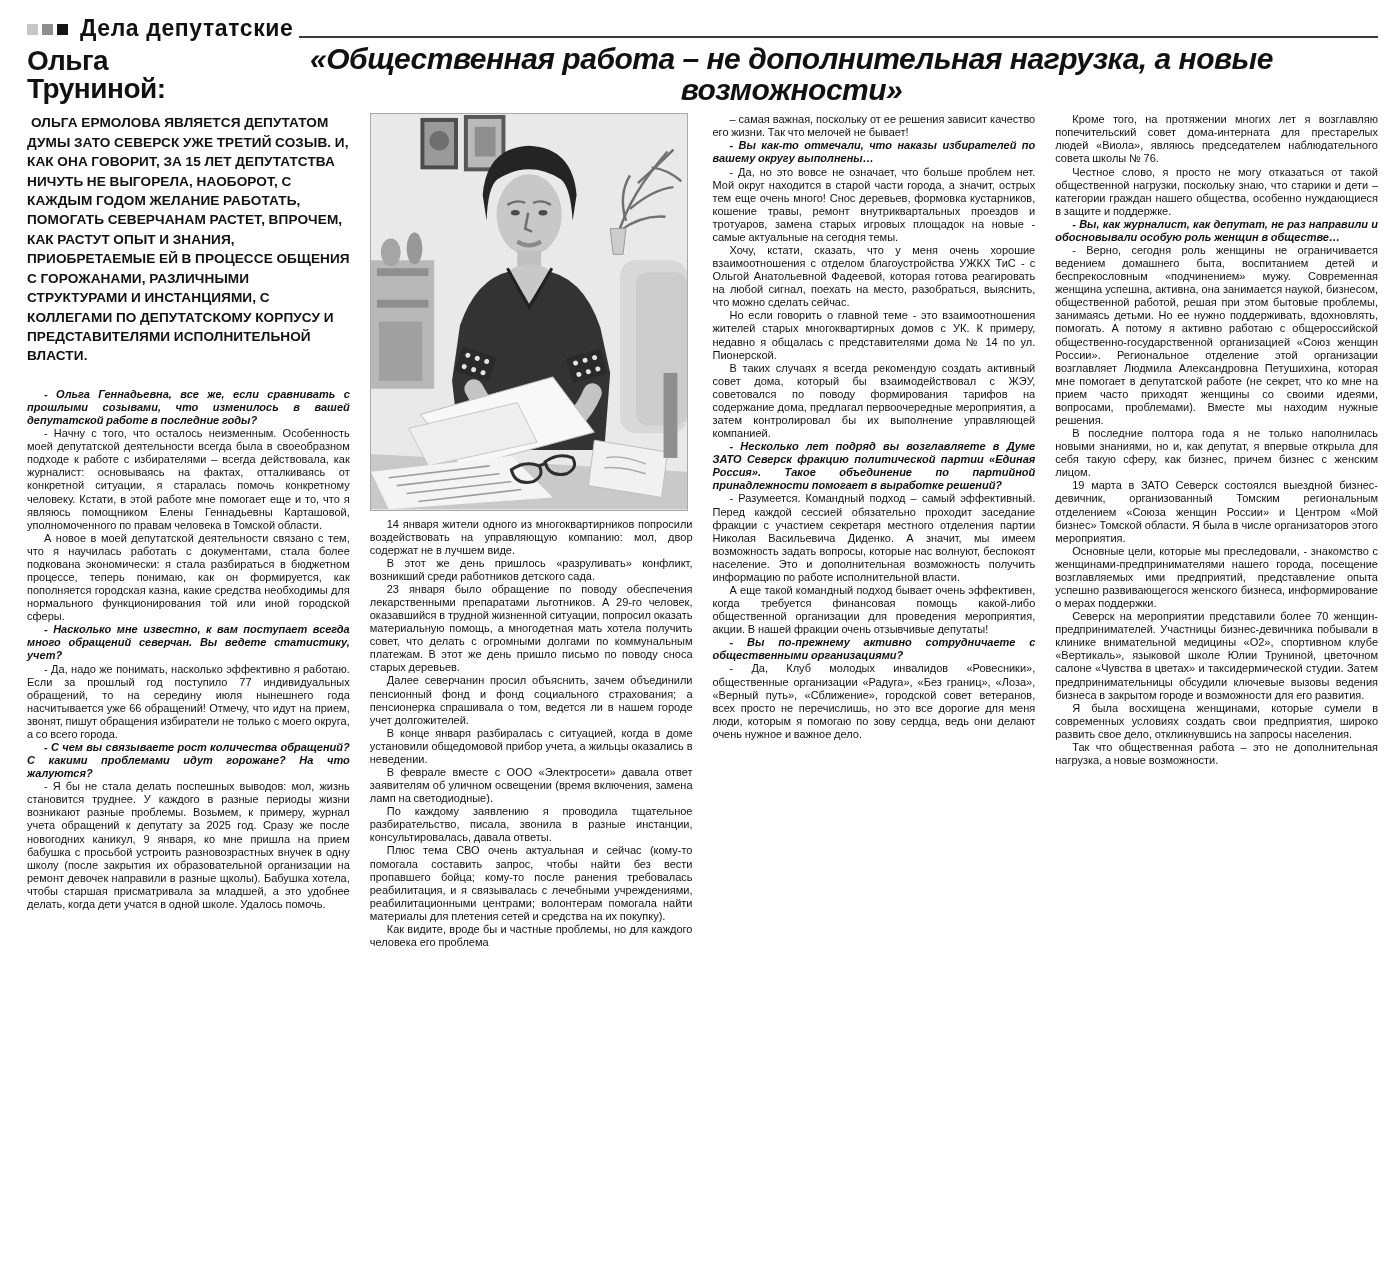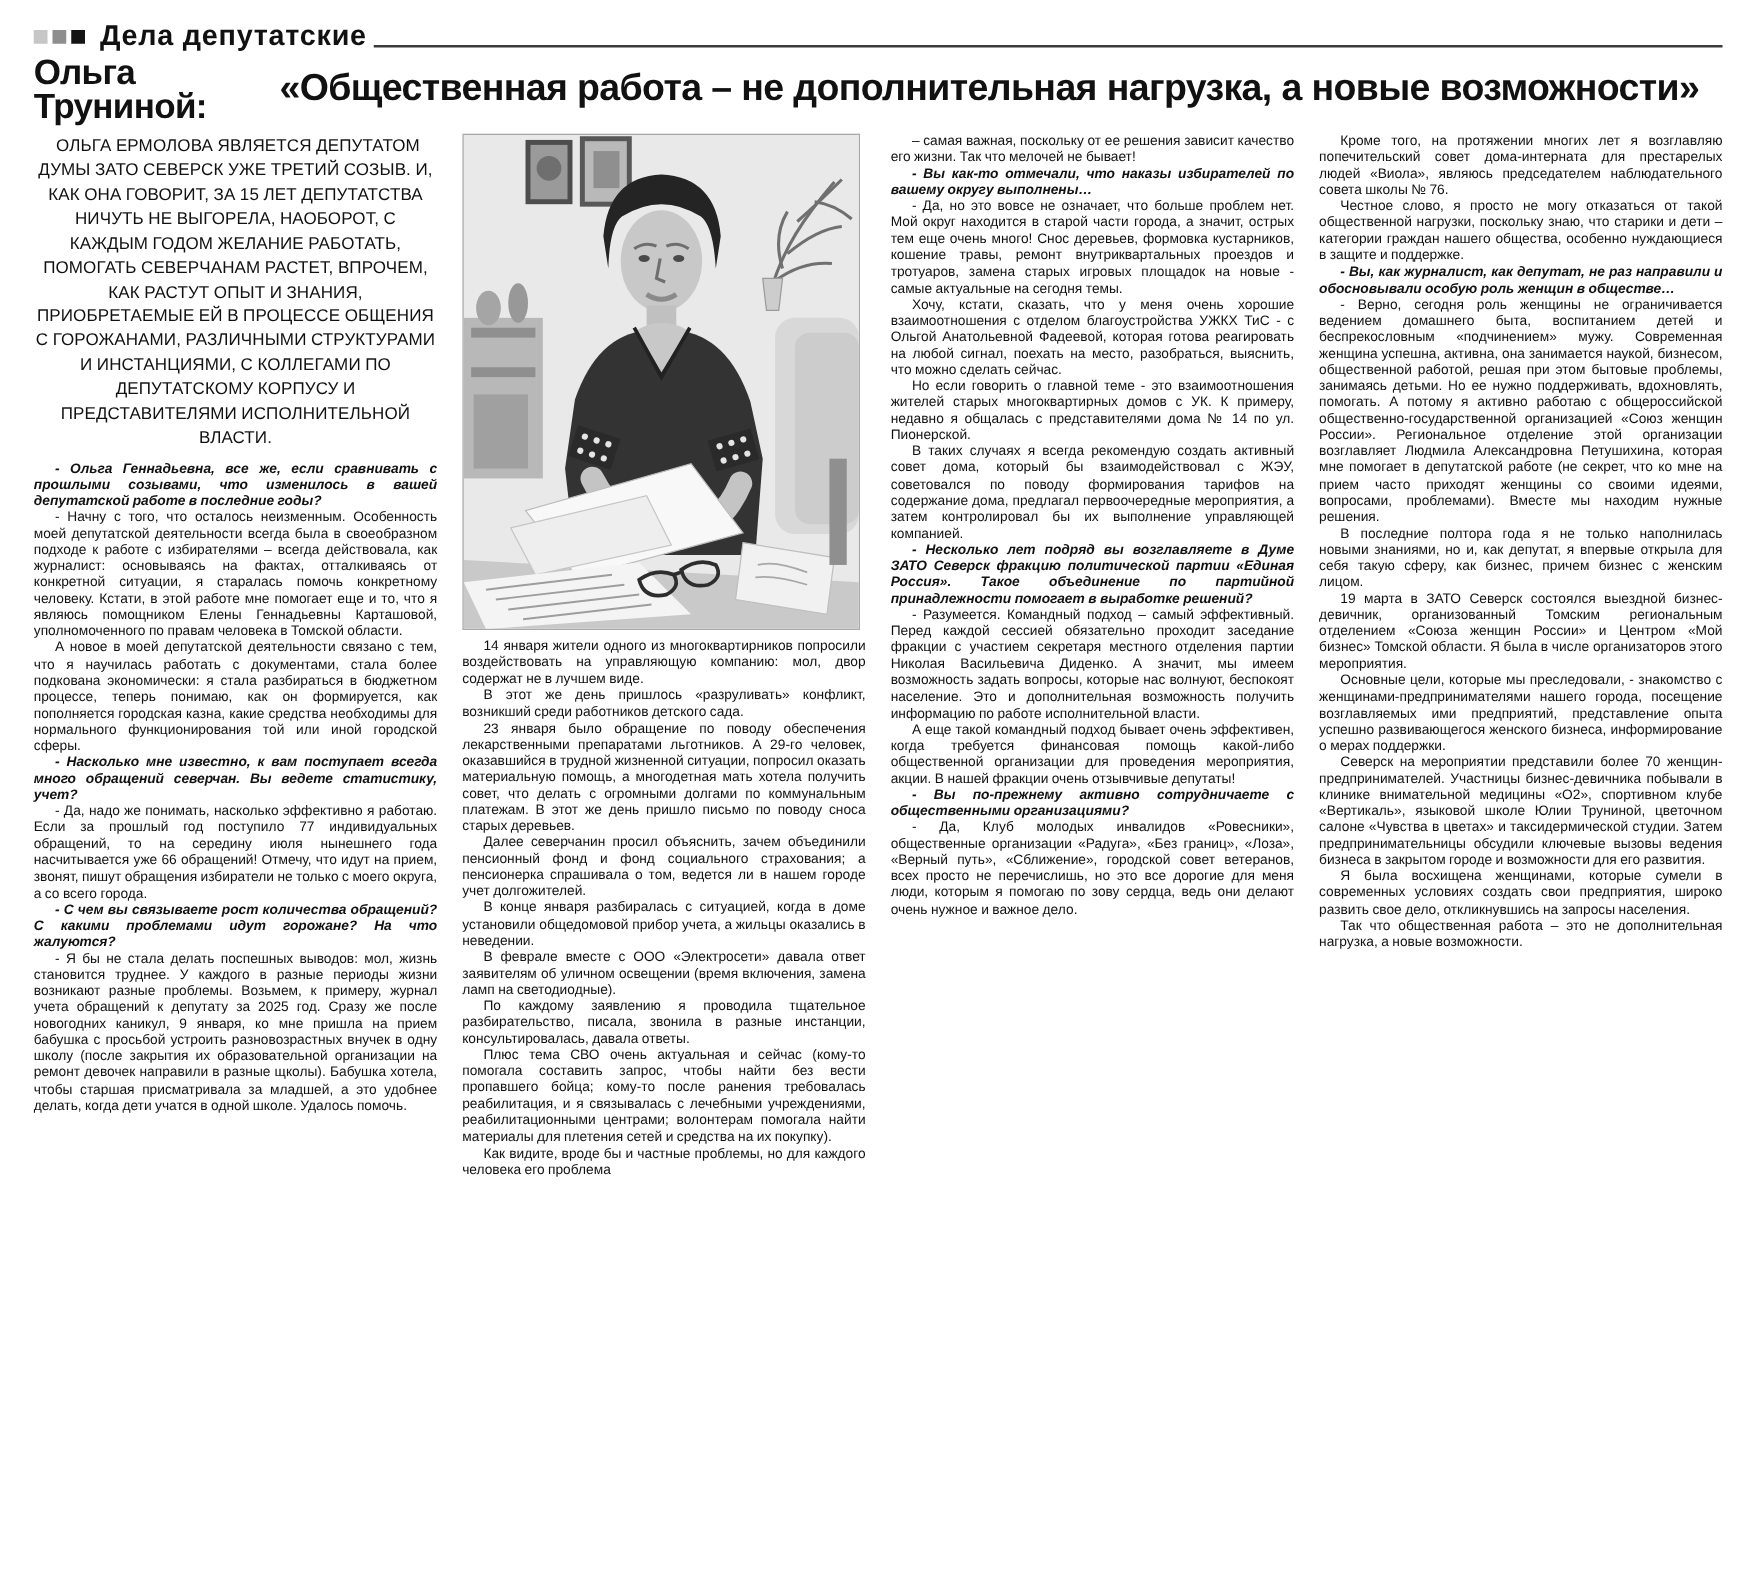--- a/index.html
+++ b/index.html
@@ -6,26 +6,26 @@
   body{width:1400px;height:1268px;font-family:"Liberation Sans",sans-serif;color:#111;}
   .page{box-sizing:border-box;width:1400px;height:1268px;overflow:hidden;padding:10px 22px 0 27px;background:#fff;}
 
   
   .kicker-row{display:flex;align-items:flex-end;height:32px;}
   .sq{width:11px;height:11px;margin-right:4px;margin-bottom:7px;flex:0 0 auto;}
   .kicker-text{font-size:23px;font-weight:bold;letter-spacing:0.6px;margin:0 6px 0 8px;white-space:nowrap;}
   .rule{flex:1;height:0;border-bottom:2px solid #3a3a3a;margin-bottom:4px;}
   .headline-row{display:flex;align-items:center;margin:2px 0 8px 0;}
   .byline-name{font-size:28px;font-weight:bold;line-height:0.98;width:178px;letter-spacing:-0.5px;flex:0 0 auto;}
-  .headline{font-size:30px;font-weight:bold;margin:0;flex:1;text-align:center;letter-spacing:-0.5px;line-height:1.02;}
+  .headline{font-size:30px;font-weight:bold;margin:0;flex:1;text-align:center;letter-spacing:-0.5px;line-height:1.02;font-style:italic;}
 
   
   .columns{display:grid;grid-template-columns:repeat(4,1fr);column-gap:20px;}
   .para{margin:0;font-size:11px;line-height:1.19;text-align:justify;text-indent:17px;word-spacing:-0.3px;}
-  .para.lead{font-weight:normal;font-size:13.6px;line-height:1.43;text-align:center;text-indent:4px;margin-bottom:9px;letter-spacing:0.1px;}
+  .para.lead{font-weight:bold;font-size:13.6px;line-height:1.43;text-align:left;text-indent:4px;margin-bottom:22px;letter-spacing:0.1px;}
   .para.question{font-weight:bold;font-style:italic;}
 
   .photo{margin:0 0 7px 0;}
   .photo svg{display:block;width:98%;height:auto;border:1px solid #a9a9a9;background:#ececec;}
 </style>
 </head>
 <body>
 
 <div class="page">
 

